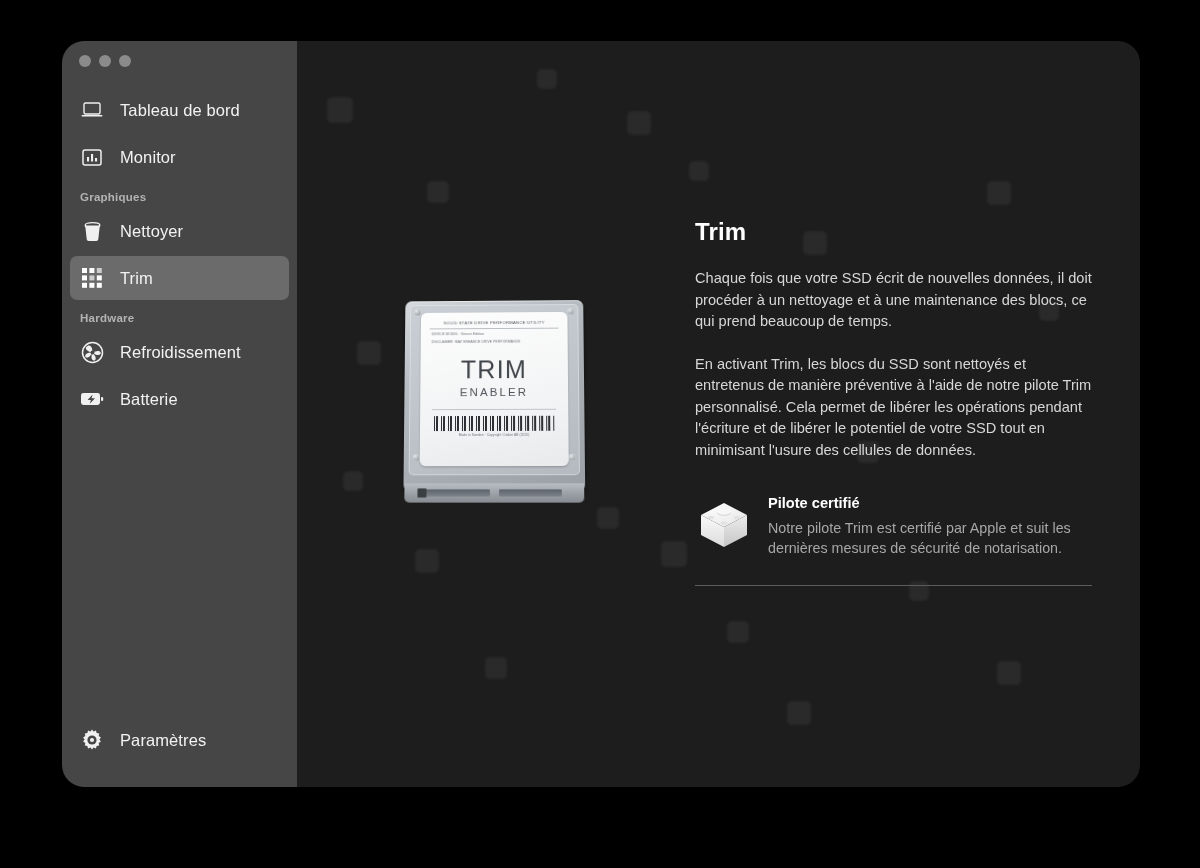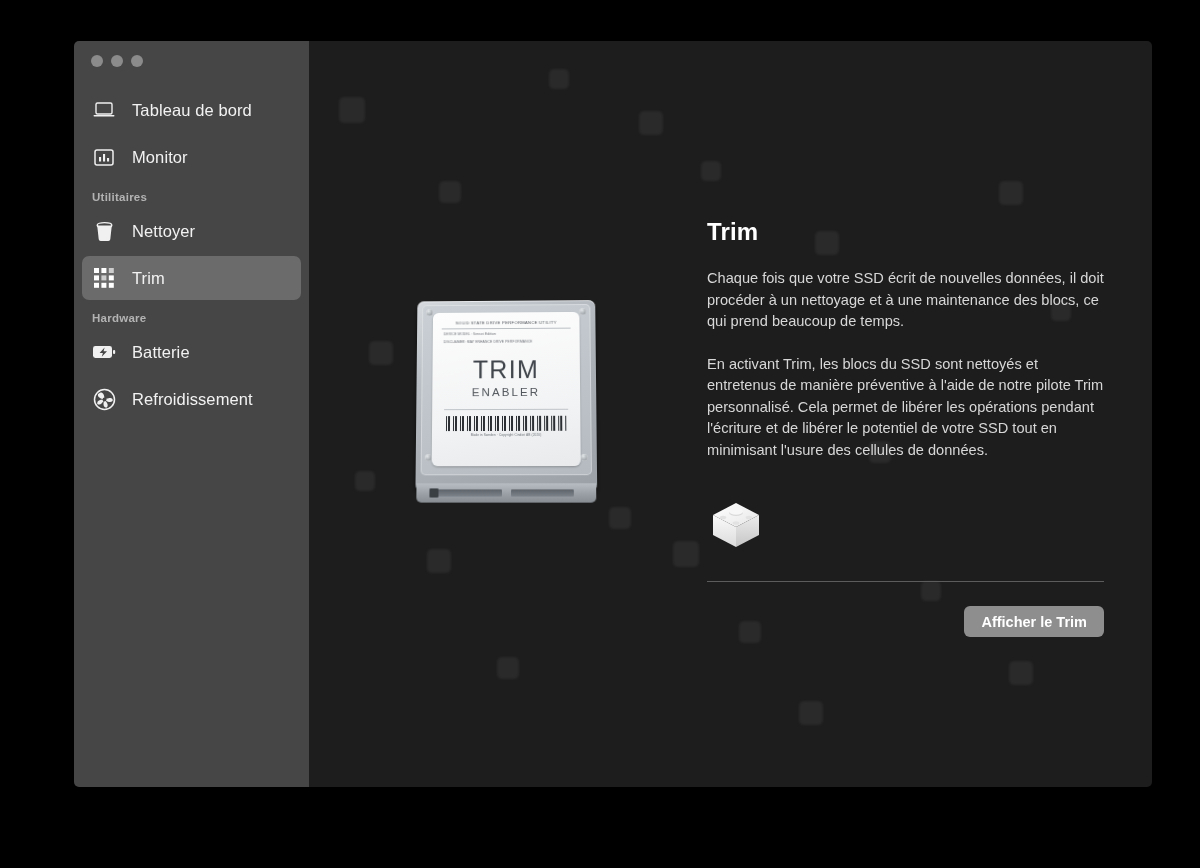--- a/index.html
+++ b/index.html
@@ -16,25 +16,25 @@
   .screen {
     position: relative;
     width: 1200px;
     height: 868px;
     background: #000000;
   }
 
   
   .window {
     position: absolute;
-    left: 74px;
+    left: 62px;
     top: 41px;
     width: 1078px;
     height: 746px;
-    border-radius: 5px;
+    border-radius: 22px;
     overflow: hidden;
     display: flex;
     box-shadow: 0 18px 48px rgba(0,0,0,0.85);
   }
 
   
   .sidebar {
     position: relative;
     width: 235px;
     height: 100%;
@@ -381,21 +381,21 @@
             <svg width="22" height="20" viewBox="0 0 22 20">
               <rect x="2" y="3" width="18" height="15" rx="2" fill="none" stroke="#f0f0f0" stroke-width="1.5"></rect>
               <rect x="6" y="10" width="2.1" height="4.5" fill="#f0f0f0"></rect>
               <rect x="10" y="7" width="2.1" height="7.5" fill="#f0f0f0"></rect>
               <rect x="14" y="11" width="2.1" height="3.5" fill="#f0f0f0"></rect>
             </svg>
           </span>
           <span class="nav-label">Monitor</span>
         </div>
 
-        <div class="section-head">Utilitaires</div>
+        <div class="section-head">Graphiques</div>
 
 
 
         <div class="nav-item">
           <span class="nav-icon">
             <svg width="21" height="22" viewBox="0 0 21 22">
               <path d="M3.2 5.5 L4.7 19.2 a2 2 0 0 0 2 1.8 h7.6 a2 2 0 0 0 2 -1.8 L17.8 5.5 Z" fill="#f0f0f0"></path>
               <ellipse cx="10.5" cy="5.2" rx="7.3" ry="2.6" fill="none" stroke="#f0f0f0" stroke-width="1.4"></ellipse>
             </svg>
           </span>
@@ -418,47 +418,61 @@
           </span>
           <span class="nav-label">Trim</span>
         </div>
 
         <div class="section-head">Hardware</div>
 
 
 
         <div class="nav-item">
           <span class="nav-icon">
-            <svg width="24" height="16" viewBox="0 0 24 16">
-              <rect x="1" y="2" width="19" height="12" rx="2.4" fill="#f0f0f0"></rect>
-              <rect x="21" y="6" width="2.2" height="4" rx="1" fill="#f0f0f0"></rect>
-              <path d="M12.6 3.6 L7.6 8.9 h3.3 l-1.1 3.9 l5.2 -5.6 h-3.4 Z" fill="#464646"></path>
-            </svg>
-          </span>
-          <span class="nav-label">Batterie</span>
-        </div>
-
-        <div class="nav-item">
-          <span class="nav-icon">
             <svg width="23" height="23" viewBox="0 0 23 23">
               <circle cx="11.5" cy="11.5" r="10" fill="none" stroke="#f0f0f0" stroke-width="1.5"></circle>
               <g fill="#f0f0f0">
                 <path d="M11.5 11.5 C11.5 7 10 4.5 7.6 4.6 C5.8 4.8 5.4 7.6 8 9.2 C9.4 10.1 10.7 10.8 11.5 11.5 Z"></path>
                 <path d="M11.5 11.5 C15.3 9.1 16.6 6.5 15.4 4.4 C14.4 2.9 11.8 4.1 11.5 7.2 C11.3 8.8 11.4 10.4 11.5 11.5 Z" transform="rotate(72 11.5 11.5)"></path>
                 <path d="M11.5 11.5 C15.3 9.1 16.6 6.5 15.4 4.4 C14.4 2.9 11.8 4.1 11.5 7.2 C11.3 8.8 11.4 10.4 11.5 11.5 Z" transform="rotate(144 11.5 11.5)"></path>
                 <path d="M11.5 11.5 C15.3 9.1 16.6 6.5 15.4 4.4 C14.4 2.9 11.8 4.1 11.5 7.2 C11.3 8.8 11.4 10.4 11.5 11.5 Z" transform="rotate(216 11.5 11.5)"></path>
                 <path d="M11.5 11.5 C15.3 9.1 16.6 6.5 15.4 4.4 C14.4 2.9 11.8 4.1 11.5 7.2 C11.3 8.8 11.4 10.4 11.5 11.5 Z" transform="rotate(288 11.5 11.5)"></path>
               </g>
               <circle cx="11.5" cy="11.5" r="2" fill="#464646"></circle>
             </svg>
           </span>
           <span class="nav-label">Refroidissement</span>
         </div>
+
+        <div class="nav-item">
+          <span class="nav-icon">
+            <svg width="24" height="16" viewBox="0 0 24 16">
+              <rect x="1" y="2" width="19" height="12" rx="2.4" fill="#f0f0f0"></rect>
+              <rect x="21" y="6" width="2.2" height="4" rx="1" fill="#f0f0f0"></rect>
+              <path d="M12.6 3.6 L7.6 8.9 h3.3 l-1.1 3.9 l5.2 -5.6 h-3.4 Z" fill="#464646"></path>
+            </svg>
+          </span>
+          <span class="nav-label">Batterie</span>
+        </div>
       </div>
 
+      <div class="nav-bottom">
+        <div class="nav-item">
+          <span class="nav-icon">
+            <svg width="24" height="24" viewBox="0 0 24 24">
+              <g fill="#f0f0f0">
+                <path d="M12 1.4 l1.5 2.1 2.5 -.9 .6 2.5 2.6 .3 -.5 2.6 2.2 1.4 -1.5 2.1 1.5 2.1 -2.2 1.4 .5 2.6 -2.6 .3 -.6 2.5 -2.5 -.9 -1.5 2.1 -1.5 -2.1 -2.5 .9 -.6 -2.5 -2.6 -.3 .5 -2.6 -2.2 -1.4 1.5 -2.1 -1.5 -2.1 2.2 -1.4 -.5 -2.6 2.6 -.3 .6 -2.5 2.5 .9 Z"></path>
+              </g>
+              <circle cx="12" cy="12" r="4.6" fill="#464646"></circle>
+              <circle cx="12" cy="12" r="2.1" fill="#f0f0f0"></circle>
+            </svg>
+          </span>
+          <span class="nav-label">Paramètres</span>
+        </div>
+      </div>
     </div>
 
     <div class="main">
       <div class="bg-pattern">
         <div class="bg-sq" style="left:30px;top:56px;width:26px;height:26px;"></div>
         <div class="bg-sq" style="left:130px;top:140px;width:22px;height:22px;"></div>
         <div class="bg-sq" style="left:330px;top:70px;width:24px;height:24px;"></div>
         <div class="bg-sq" style="left:392px;top:120px;width:20px;height:20px;"></div>
         <div class="bg-sq" style="left:60px;top:300px;width:24px;height:24px;"></div>
         <div class="bg-sq" style="left:222px;top:318px;width:20px;height:20px;"></div>
@@ -533,25 +547,26 @@
                 <polygon points="29,7 52,19 29,31 6,19" fill="url(#cubeTop)"></polygon>
                 <polygon points="6,19 29,31 29,51 6,39" fill="url(#cubeLeft)"></polygon>
                 <polygon points="52,19 29,31 29,51 52,39" fill="url(#cubeRight)"></polygon>
                 <ellipse cx="29" cy="16.5" rx="7" ry="3.6" fill="#d9d9d9"></ellipse>
                 <ellipse cx="29" cy="15.2" rx="7" ry="3.6" fill="#f7f7f7"></ellipse>
                 <ellipse cx="16" cy="21.5" rx="3.3" ry="1.8" fill="#e2e2e2"></ellipse>
                 <ellipse cx="42" cy="21.5" rx="3.3" ry="1.8" fill="#e2e2e2"></ellipse>
                 <ellipse cx="29" cy="27" rx="3.3" ry="1.8" fill="#e2e2e2"></ellipse>
               </svg>
             </div>
+            <div class="driver-texts">
+              <p class="driver-title">Pilote certifié</p>
+              <p class="driver-desc">Notre pilote Trim est certifié par Apple et suit les dernières mesures de sécurité de notarisation.</p>
+            </div>
           </div>
 
           <div class="divider"></div>
 
-          <div class="btn-row">
-            <button class="primary-btn">Afficher le Trim</button>
-          </div>
         </div>
 
       </div>
     </div>
   </div>
 </div>
 
 </body></html>

